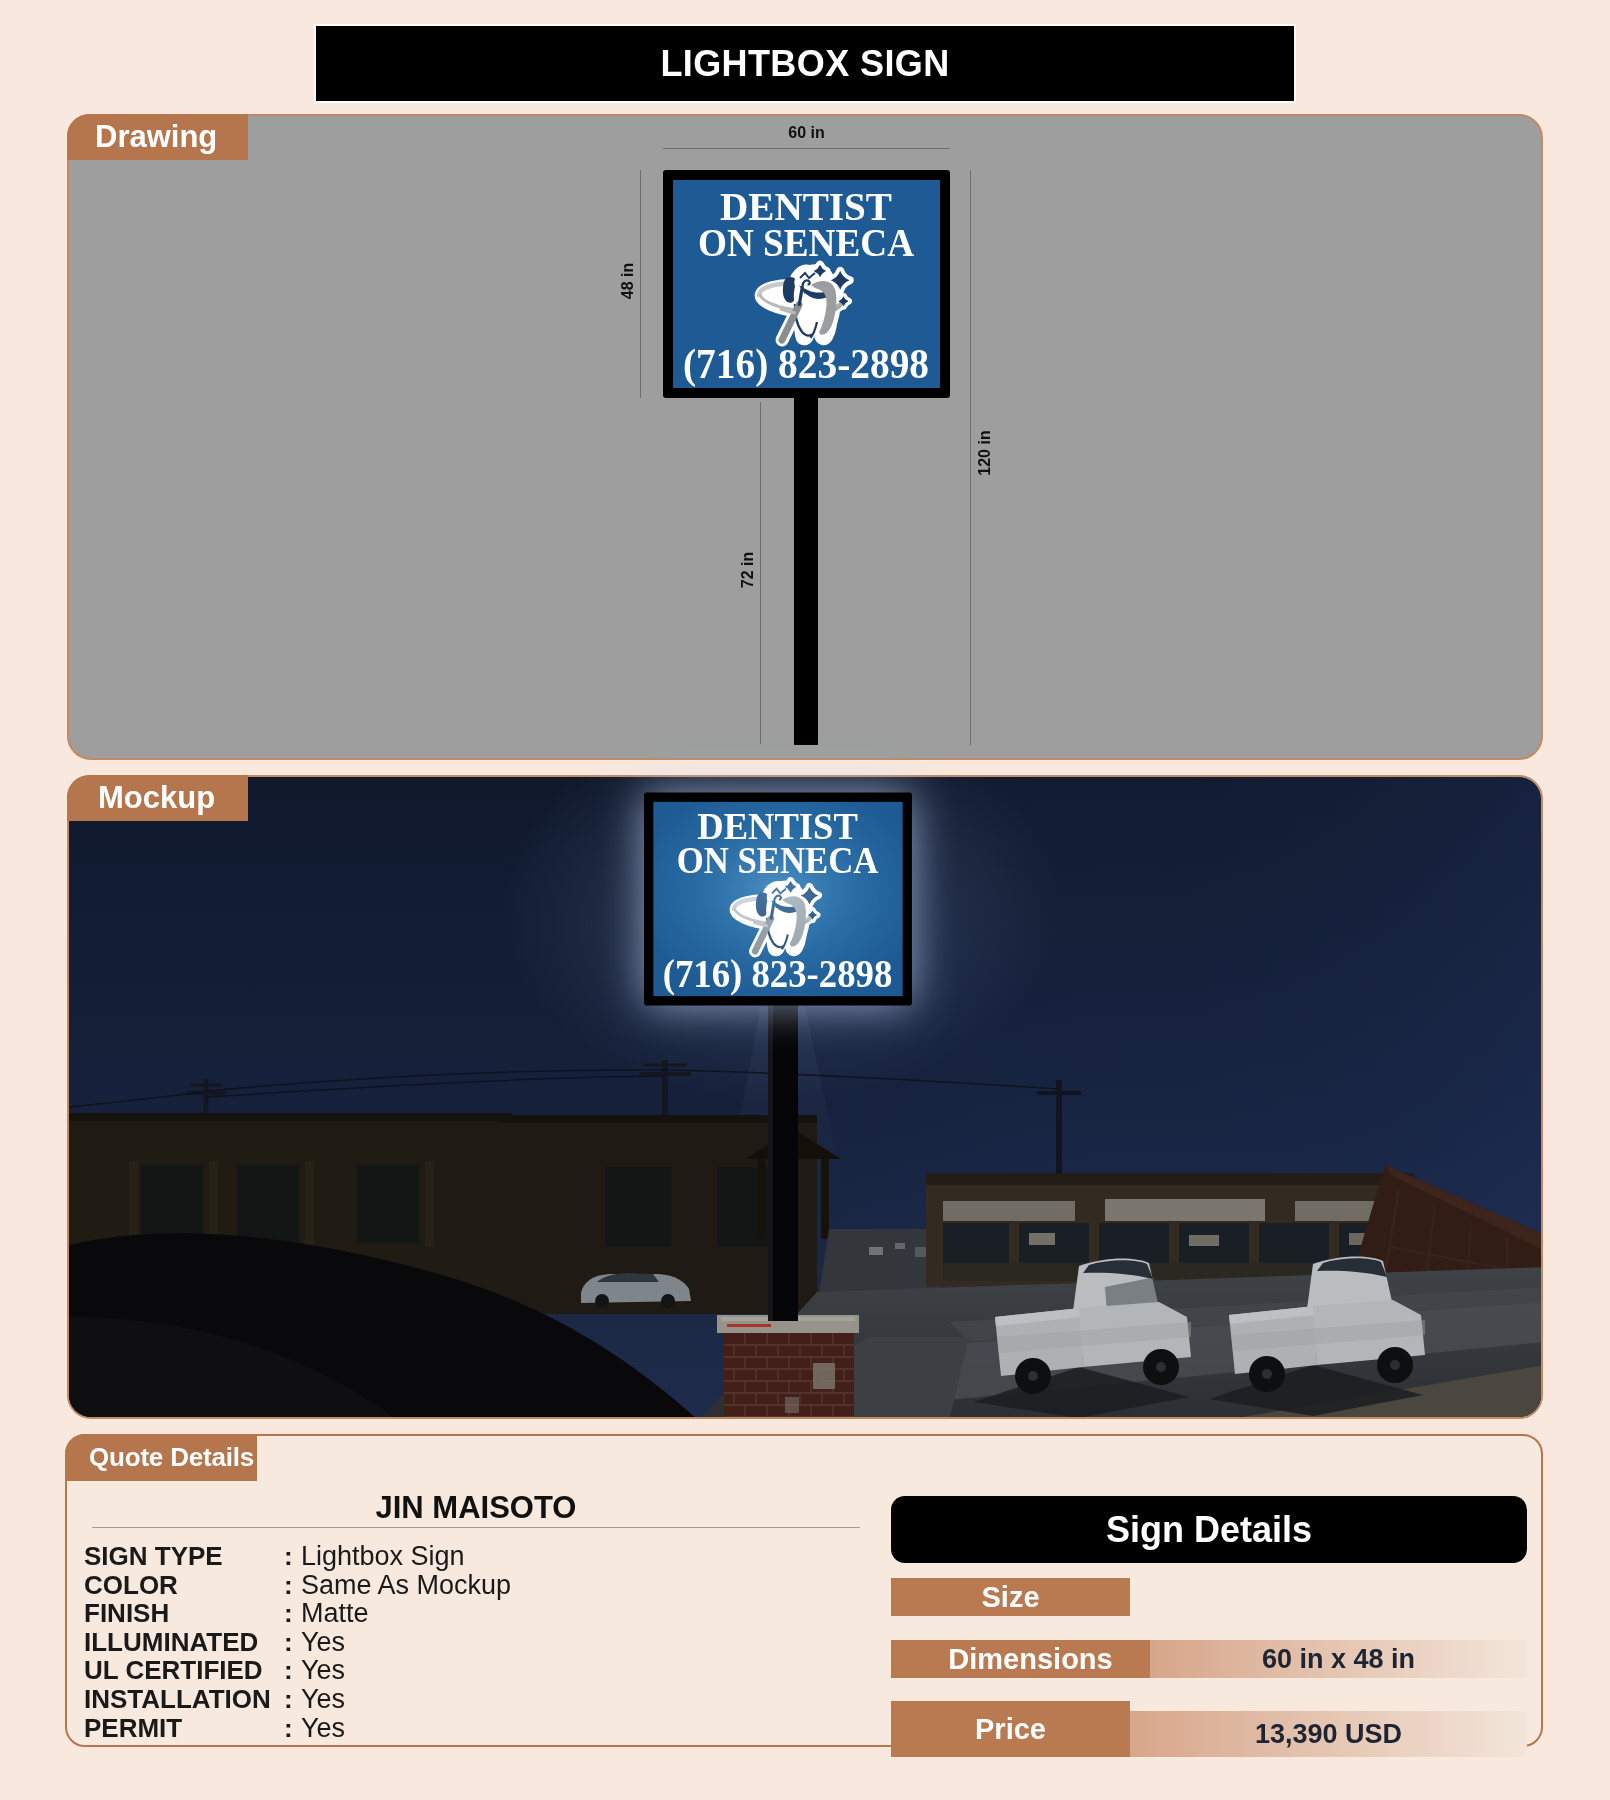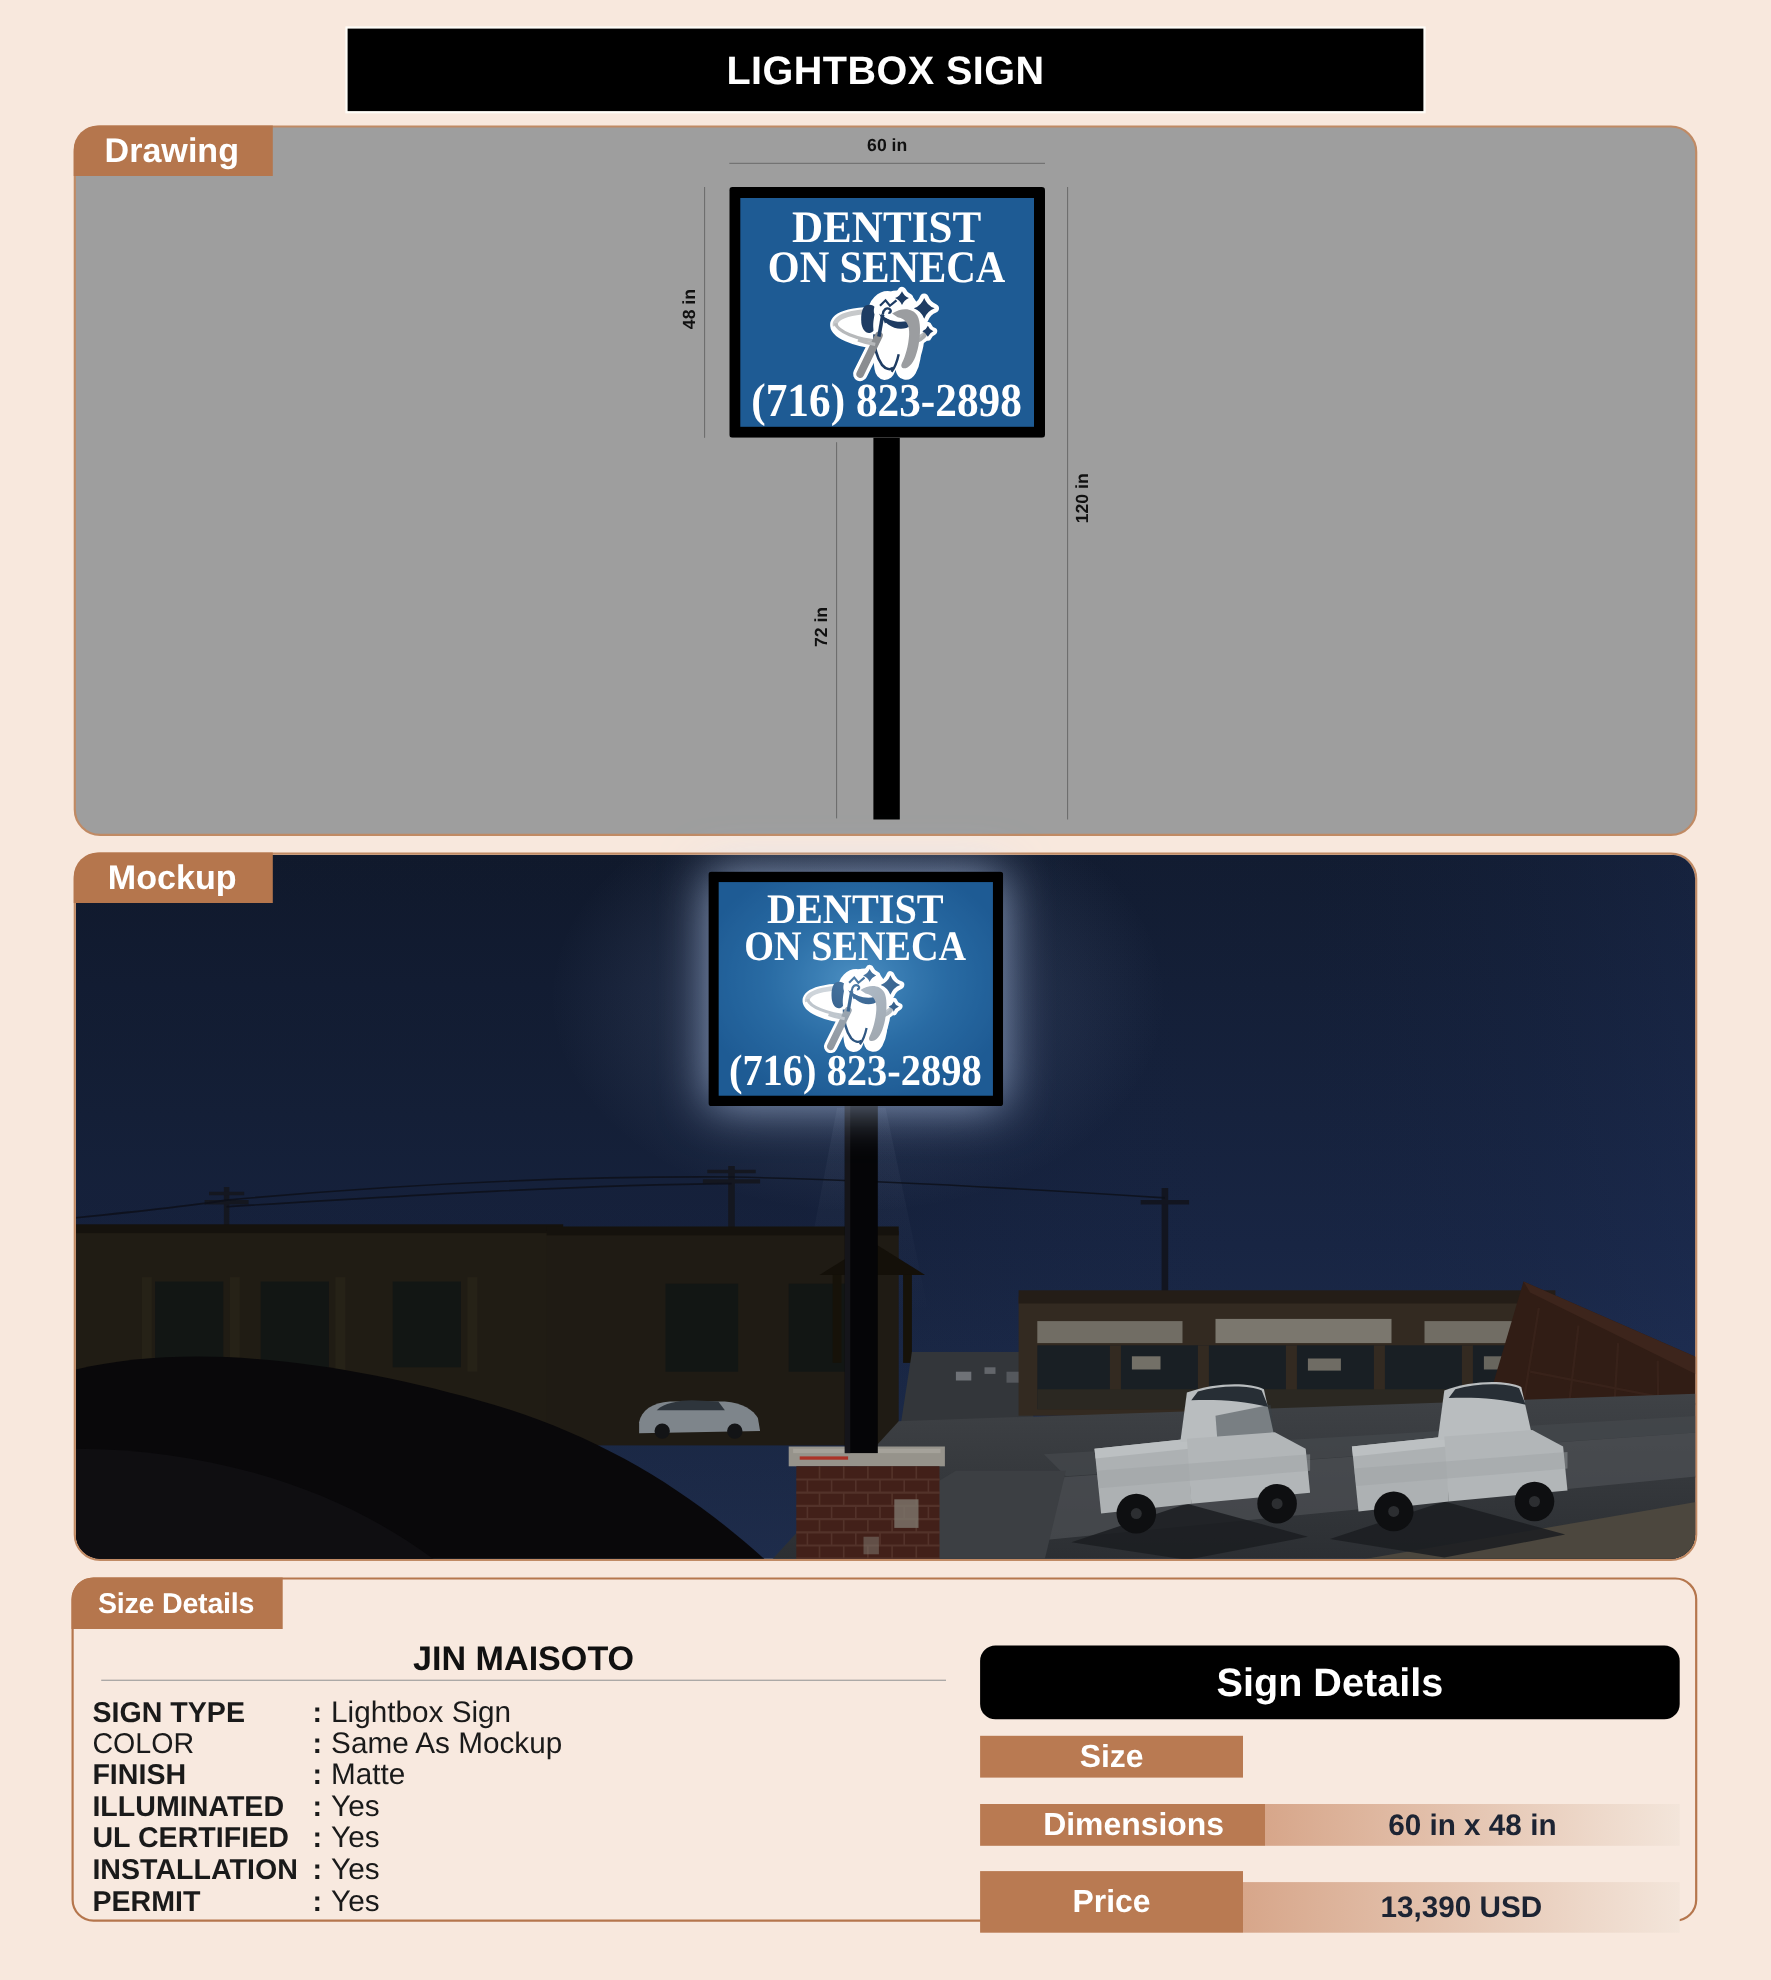--- a/index.html
+++ b/index.html
@@ -330,34 +330,34 @@
       <stop offset="1" stop-color="#3d7cba" stop-opacity="0"></stop>
     </radialGradient>
   </defs>
   <use href="#signart"></use>
   <rect x="10" y="10" width="267" height="208" fill="url(#backlit)" style="mix-blend-mode:screen"></rect>
 </svg>
 </div>
 
 <div class="abs" style="left:65px;top:1434px;width:1478px;height:313px;border:2px solid #b5764d;border-radius:20px;box-sizing:border-box;background:#f8e9df;"></div>
 
-<div class="tab" style="left:65px;top:1434px;width:192px;height:47px;padding-left:24px;font-size:26px;letter-spacing:-0.2px;border-top-left-radius:20px;">Size Details</div>
+<div class="tab" style="left:65px;top:1434px;width:192px;height:47px;padding-left:24px;font-size:26px;letter-spacing:-0.2px;border-top-left-radius:20px;">Quote Details</div>
 
 <div class="abs" style="left:92px;top:1490px;width:768px;text-align:center;font-weight:bold;font-size:31px;color:#111;letter-spacing:0px;">JIN MAISOTO</div>
 
 <div class="abs" style="left:92px;top:1527px;width:768px;border-top:1.5px solid #9a9a9a;"></div>
 
 <div class="abs" style="left:84px;top:1542px;width:700px;font-size:26px;color:#1a1a1a;line-height:28.6px;">
   <div style="display:flex;">
       <div style="width:200px;font-weight:bold;">SIGN TYPE</div>
       <div style="font-weight:bold;width:17px;">:</div>
       <div style="font-size:27px;">Lightbox Sign</div>
     </div>
   <div style="display:flex;">
-      <div style="width:200px;font-weight:normal;">COLOR</div>
+      <div style="width:200px;font-weight:bold;">COLOR</div>
       <div style="font-weight:bold;width:17px;">:</div>
       <div style="font-size:27px;">Same As Mockup</div>
     </div>
   <div style="display:flex;">
       <div style="width:200px;font-weight:bold;">FINISH</div>
       <div style="font-weight:bold;width:17px;">:</div>
       <div style="font-size:27px;">Matte</div>
     </div>
   <div style="display:flex;">
       <div style="width:200px;font-weight:bold;">ILLUMINATED</div>

